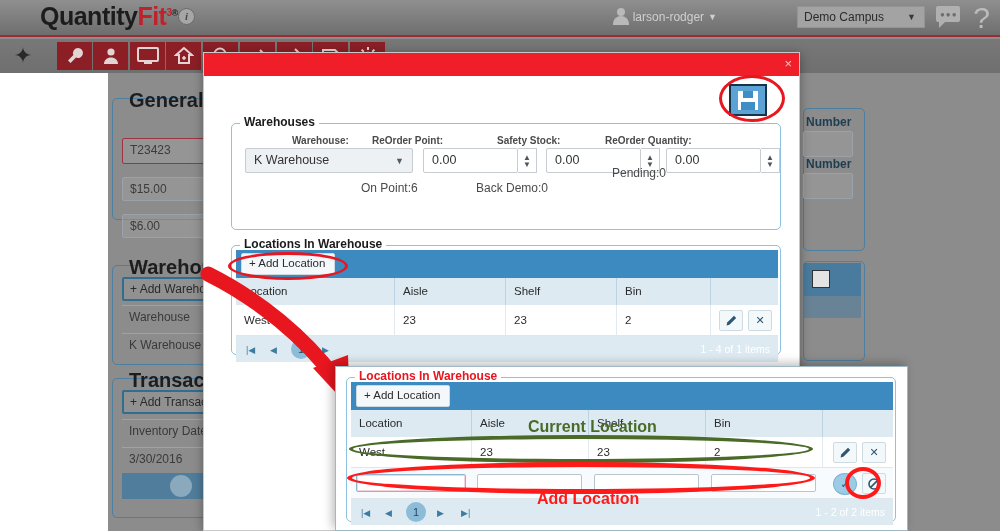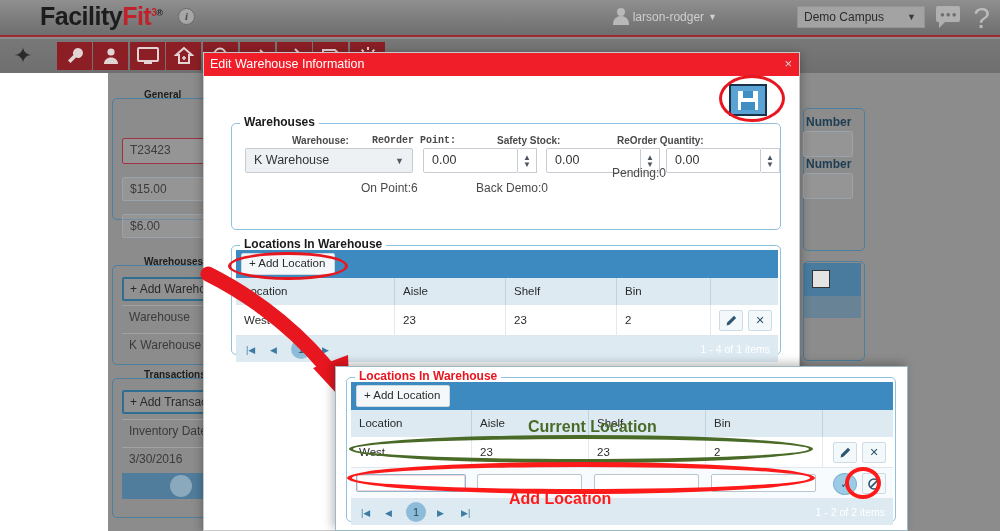--- a/index.html
+++ b/index.html
@@ -74,22 +74,22 @@
   
   #bg-page { position:absolute; left:0; top:73px; width:1000px; height:458px;
              background:#8c8c8c; }
   .bg-white { position:absolute; background:#fff; }
 
   .fieldset-bg {
     position:absolute; border:1px solid #4c7fa0; border-radius:5px;
     background:rgba(140,140,140,0.35);
   }
   .fieldset-bg > .legend {
-    position:absolute; top:-10px; left:26px; padding:0 5px;
-    font-size:10px; font-weight:bold; color:#1d1d1d;
+    position:absolute; top:-10px; left:11px; padding:0 5px;
+    font-size:20px; font-weight:bold; color:#1d1d1d;
   }
   .bg-input {
     position:absolute; border:1px solid #9aa3ab; background:rgba(160,160,160,0.45);
     font-size:12px; color:#3c3c3c; padding:4px 7px; border-radius:2px;
   }
   .bg-input.hl { border:1px solid #9e3344; }
   .bg-btn {
     position:absolute; background:rgba(150,150,150,0.5); border:2px solid #2f6e90;
     font-size:12px; color:#2a2a2a; padding:3px 6px; border-radius:2px;
   }
@@ -197,21 +197,21 @@
 
   
   .ann-ellipse { position:absolute; border-radius:50%; }
   .ann-text { position:absolute; font-weight:bold; }
   #arrow-svg { position:absolute; left:200px; top:260px; pointer-events:none; }
 </style>
 </head>
 <body>
 
 <div id="app-header">
-  <div class="logo"><span>Facility</span><span class="red">Fit</span><span class="sup3">3</span><span class="tm">®</span></div>
+  <div class="logo"><span>Quantity</span><span class="red">Fit</span><span class="sup3">3</span><span class="tm">®</span></div>
   <div class="info-icon">i</div>
 
   <div class="user-box">
     <div class="user-avatar">
       <div class="head"></div>
         <div class="body"></div>
     </div>
     <span class="user-name">larson-rodger</span>
     <span class="caret-s">▼</span>
   </div>
@@ -325,21 +325,20 @@
   <div class="bg-input" style="left:803px;top:100px;width:50px;height:26px;"></div>
 
   <div class="fieldset-bg" style="left:803px;top:188px;width:62px;height:100px;"></div>
   <div class="bg-blue-bar" style="left:804px;top:190px;width:57px;height:33px;opacity:.85;"></div>
   <div class="bg-chk" style="left:812px;top:197px;"></div>
   <div class="bg-blue-bar" style="left:804px;top:223px;width:57px;height:22px;opacity:.45;"></div>
 </div>
 
 <div id="modal">
   <div id="modal-title">
-    <span>Edit Warehouse Information</span>
     <span class="x">×</span>
   </div>
 
   <div class="modal-save-wrap">
     <div class="modal-save">
       <svg width="22" height="21" viewBox="0 0 22 21">
           <rect x="1" y="1" width="20" height="19" fill="#fff"></rect>
           <rect x="6" y="1" width="10" height="7" fill="#3f8fc4"></rect>
           <rect x="4" y="12" width="14" height="8" fill="#3f8fc4"></rect>
         </svg>
@@ -348,35 +347,35 @@
 
   <div class="fs" style="left:27px;top:70px;width:550px;height:107px;">
     <span class="fs-legend">Warehouses</span>
 
     <div class="fld-label" style="left:60px;top:11px;width:110px;">Warehouse:</div>
     <div class="ddl" style="left:13px;top:24px;width:168px;">
       <span>K Warehouse</span>
       <span class="dd-caret">▼</span>
     </div>
 
-    <div class="fld-label" style="left:140px;top:11px;width:113px;font-family:Liberation Mono, monospace;">ReOrder Point:</div>
+    <div class="fld-label" style="left:140px;top:11px;width:113px;">ReOrder Point:</div>
     <div class="numbox" style="left:191px;top:24px;width:95px;">0.00</div>
     <div class="spin" style="left:286px;top:24px;">
         <span>▲</span>
         <span>▼</span>
       </div>
 
     <div class="fld-label" style="left:265px;top:11px;width:113px;">Safety Stock:</div>
     <div class="numbox" style="left:314px;top:24px;width:95px;">0.00</div>
     <div class="spin" style="left:409px;top:24px;">
         <span>▲</span>
         <span>▼</span>
       </div>
 
-    <div class="fld-label" style="left:385px;top:11px;width:131px;">ReOrder Quantity:</div>
+    <div class="fld-label" style="left:373px;top:11px;width:131px;">ReOrder Quantity:</div>
     <div class="numbox" style="left:434px;top:24px;width:95px;">0.00</div>
     <div class="spin" style="left:529px;top:24px;">
         <span>▲</span>
         <span>▼</span>
       </div>
 
     <div class="stat" style="left:129px;top:57px;">On Point:6</div>
     <div class="stat" style="left:244px;top:57px;">Back Demo:0</div>
     <div class="stat" style="left:380px;top:42px;">Pending:0</div>
   </div>
@@ -479,13 +478,13 @@
       <span class="pg-arrow" style="left:110px;">▶|</span>
       <span class="pg-info">1 - 2 of 2 items</span>
     </div>
   </div>
 </div>
 
 <div class="ann-ellipse" style="left:349px;top:435px;width:464px;height:28px;border:4px solid #4a6b28;"></div>
 <div class="ann-ellipse" style="left:347px;top:462px;width:468px;height:32px;border:5px solid #ff1a1a;"></div>
 <div class="ann-ellipse" style="left:845px;top:467px;width:36px;height:32px;border:4px solid #ff1a1a;"></div>
 <div class="ann-text" style="left:528px;top:418px;font-size:16px;color:#4a6b28;">Current Location</div>
-<div class="ann-text" style="left:509px;top:490px;font-size:16px;color:#ff1a1a;">Add Location</div>
+<div class="ann-text" style="left:537px;top:490px;font-size:16px;color:#ff1a1a;">Add Location</div>
 
 </body></html>

